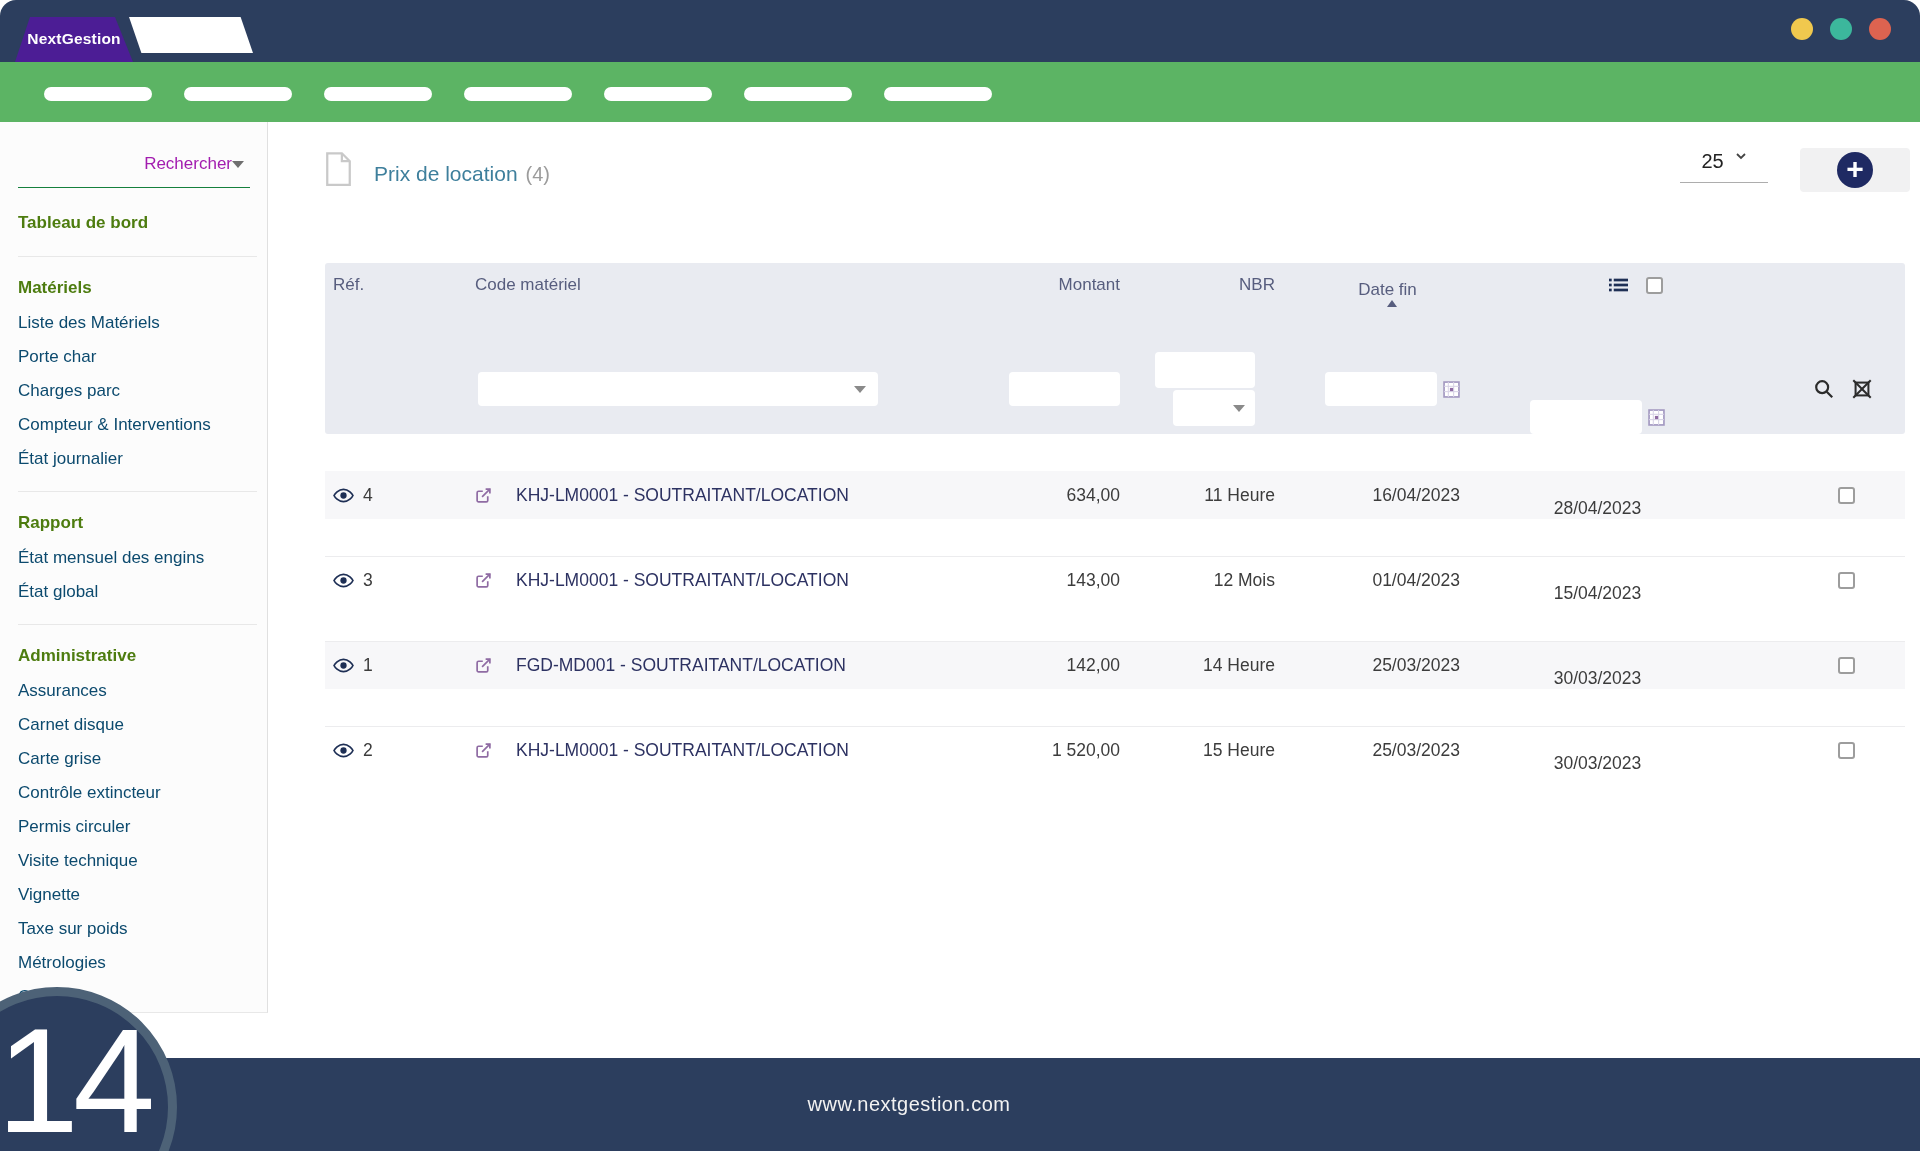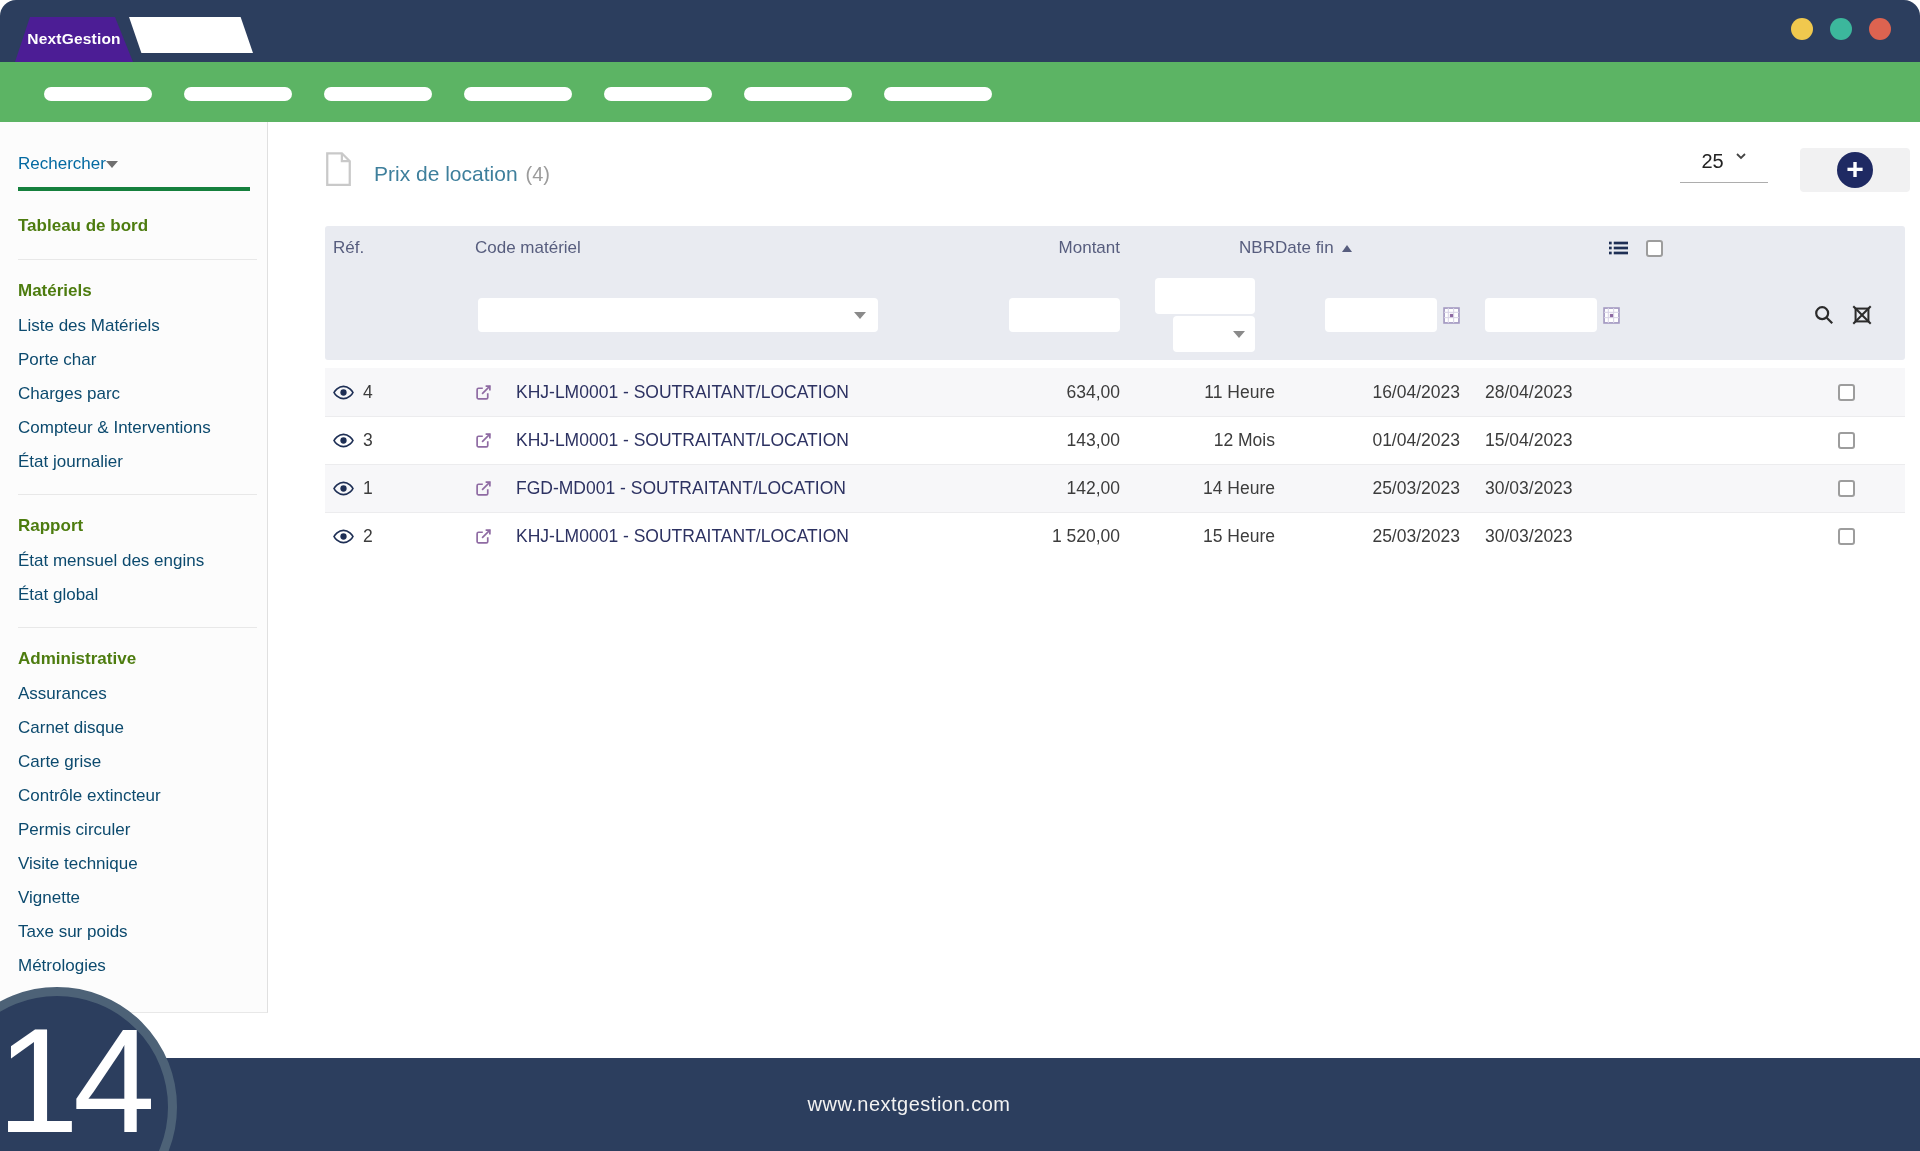--- a/index.html
+++ b/index.html
@@ -22,22 +22,22 @@
   
   .nav-green { position:absolute; left:0; top:62px; width:1920px; height:60px;
                background:#5cb464; z-index:15; }
   .pill-row { position:absolute; left:44px; top:25px; display:flex; gap:32px; }
   .pill { width:108px; height:14px; background:#fff; border-radius:7px; }
 
   
   .sidebar { position:absolute; left:0; top:122px; width:268px; height:891px;
              background:#fcfcfc; border-right:1px solid #e0e0e0; border-bottom:1px solid #e8e8e8;
              padding:26px 10px 0 18px; z-index:10; font-size:17px; }
-  .search-box { width:232px; border-bottom:4px solid #15803d; padding:6px 6px 13px 0;
-                color:#0369a1; display:flex; justify-content:flex-start; align-items:center;
+  .search-box { width:232px; border-bottom:1px solid #15803d; padding:6px 6px 13px 0;
+                color:#a21caf; display:flex; justify-content:flex-end; align-items:center;
                 margin-bottom:4px; cursor:pointer; }
   .caret-dn { width:0; height:0; border-left:6px solid transparent; border-right:6px solid transparent;
               border-top:7px solid #6f6f6f; }
   .section { padding:13px 0 15px; }
   .section + .section { border-top:1px solid #e8e8e8; }
   .sec-title { font-weight:700; color:#4d7c0f; line-height:36px; }
   .side-item { line-height:34px; color:#0c4a6e; cursor:pointer; white-space:nowrap; }
 
   
   .content { position:absolute; left:269px; top:122px; width:1651px; height:936px; background:#fff; }
@@ -49,28 +49,28 @@
                font-size:20px; color:#222; cursor:pointer; }
   .chev { width:12px; height:12px; }
   .add-wrap { position:absolute; left:1531px; top:26px; width:110px; height:44px; background:#f1f1f2;
               border-radius:4px; display:flex; align-items:center; justify-content:center; }
   .add-btn { width:36px; height:36px; border-radius:50%; background:#1f2a63; border:none; cursor:pointer;
              color:#fff; font-size:30px; font-weight:700; line-height:30px; display:flex;
              align-items:center; justify-content:center; padding-bottom:3px; }
 
   
   .table-wrap { position:absolute; left:56px; top:104px; width:1580px; font-size:17px; }
-  .tr { display:flex; width:100%; }
+  .tr { display:flex; width:100%;margin-top:37px; }
   .cell { display:flex; align-items:center; }
   .c-ref  { width:150px; padding-left:8px; }
   .c-code { width:420px; }
   .c-mont { width:225px; justify-content:flex-end; }
   .c-nbr  { width:155px; justify-content:flex-end; }
   .c-deb  { width:210px; justify-content:flex-end; padding-right:25px; }
-  .c-fin  { width:235px; padding-right:10px; }
+  .c-fin  { width:235px; justify-content:flex-end; padding-right:10px;flex-direction:column; }
   .c-act  { width:185px; justify-content:flex-end; padding-right:32px; }
   .thead { background:#e9ebf1; border-radius:3px; }
   .th-labels { height:44px; color:#575d7e; }
   .th-labels .cell { cursor:pointer; }
   .sort-asc { width:0; height:0; border-left:5px solid transparent; border-right:5px solid transparent;
               border-bottom:7px solid #575d7e; margin-left:8px; }
   .th-filters { height:90px; }
   .select-box { height:34px; background:#fff; border-radius:4px; display:flex; align-items:center;
                 justify-content:flex-end; padding-right:12px; cursor:pointer; }
   .code-select { width:400px; margin-left:3px; }

